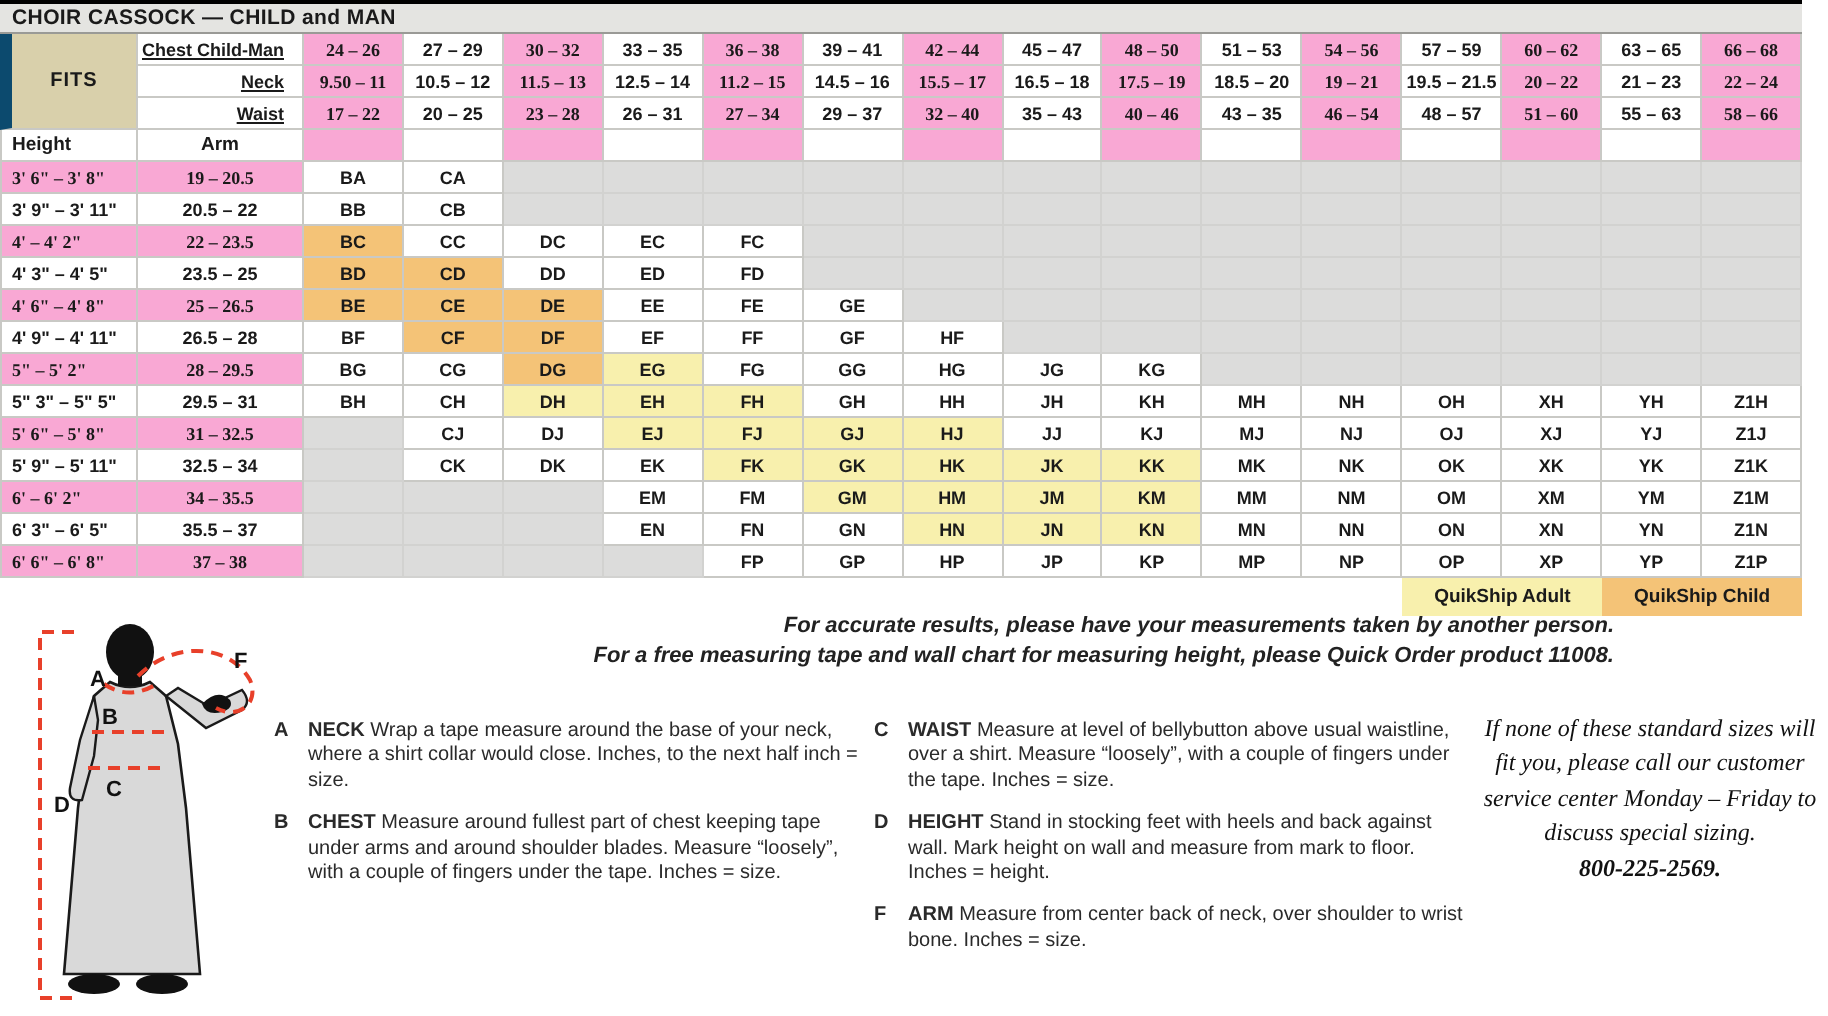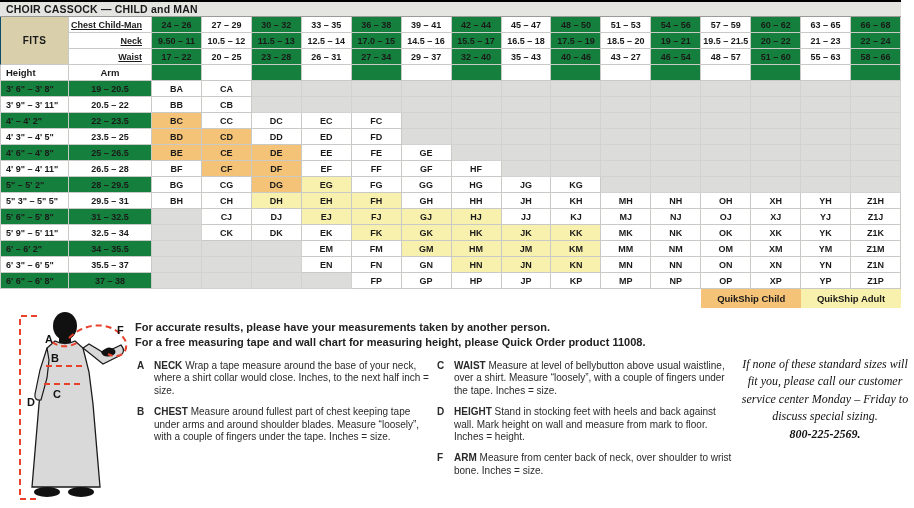--- a/index.html
+++ b/index.html
@@ -31,39 +31,40 @@
     font-size: 9px; font-weight: bold;
     display: flex; align-items: center; justify-content: center;
     border-right: 1px solid #c9c9c5;
     border-bottom: 1px solid #c9c9c5;
     white-space: nowrap; overflow: hidden;
   }
   .fits {
     grid-row: span 3;
     background: #d9d0ab;
     font-size: 10px; letter-spacing: 0.5px;
-    border-left: 1px solid #0c4a6e;
+    border-left: 6px solid #0c4a6e;
   }
   .hdr-lbl { justify-content: flex-end; padding-right: 9px; background: #fff; text-decoration: underline; }
-  .c-cream { background: #15803d; }
+  .c-cream { background: #f9a8d4; font-family: Liberation Serif, serif; }
   .c-white { background: #ffffff; }
   .c-gray  { background: #dcdcdb; border-right-color: #d2d2d0; border-bottom-color: #d2d2d0; }
   .c-child { background: #f4c377; }
   .c-adult { background: #f8f0ad; text-align: right; }
   .h-lbl { justify-content: flex-start; padding-left: 5px; border-left: 1px solid #c9c9c5; }
   .ha-hdr { justify-content: flex-start; padding-left: 5px; background: #fff; font-size: 9.5px; }
   .ha-hdr.ctr { justify-content: center; padding-left: 0; }
   .legend-spacer { grid-column: 1 / span 13; background: #fff; border: none; }
   .legend-cell { grid-column: span 2; font-size: 9.5px; border: none; }
   
   .figure-wrap { position: absolute; left: 5px; top: 310px; width: 130px; height: 196px; }
   .intro {
-    position: absolute; left: 135px; top: 320px; width: 672px;
-    text-align: left; font-weight: bold; font-size: 11px; line-height: 1.35;
+    position: absolute; left: 135px; top: 306px; width: 672px;
+    text-align: right; font-weight: bold; font-size: 11px; line-height: 1.35;
     color: #222;
+    font-style: italic;
   }
   .instr-col { position: absolute; top: 360px; }
   .col-a { left: 137px; width: 294px; }
   .col-c { left: 437px; width: 300px; }
   .instr-item {
     display: grid; grid-template-columns: 17px 1fr;
     margin-bottom: 9px;
     font-size: 10px; line-height: 1.24; color: #2a2a2a;
   }
   .instr-letter { font-weight: bold; }
@@ -96,42 +97,42 @@
     <div class="cell c-cream">54 – 56</div>
     <div class="cell c-white">57 – 59</div>
     <div class="cell c-cream">60 – 62</div>
     <div class="cell c-white">63 – 65</div>
     <div class="cell c-cream">66 – 68</div>
     <div class="cell hdr-lbl">Neck</div>
     <div class="cell c-cream">9.50 – 11</div>
     <div class="cell c-white">10.5 – 12</div>
     <div class="cell c-cream">11.5 – 13</div>
     <div class="cell c-white">12.5 – 14</div>
-    <div class="cell c-cream">17.0 – 15</div>
+    <div class="cell c-cream">11.2 – 15</div>
     <div class="cell c-white">14.5 – 16</div>
     <div class="cell c-cream">15.5 – 17</div>
     <div class="cell c-white">16.5 – 18</div>
     <div class="cell c-cream">17.5 – 19</div>
     <div class="cell c-white">18.5 – 20</div>
     <div class="cell c-cream">19 – 21</div>
     <div class="cell c-white">19.5 – 21.5</div>
     <div class="cell c-cream">20 – 22</div>
     <div class="cell c-white">21 – 23</div>
     <div class="cell c-cream">22 – 24</div>
     <div class="cell hdr-lbl">Waist</div>
     <div class="cell c-cream">17 – 22</div>
     <div class="cell c-white">20 – 25</div>
     <div class="cell c-cream">23 – 28</div>
     <div class="cell c-white">26 – 31</div>
     <div class="cell c-cream">27 – 34</div>
     <div class="cell c-white">29 – 37</div>
     <div class="cell c-cream">32 – 40</div>
     <div class="cell c-white">35 – 43</div>
     <div class="cell c-cream">40 – 46</div>
-    <div class="cell c-white">43 – 27</div>
+    <div class="cell c-white">43 – 35</div>
     <div class="cell c-cream">46 – 54</div>
     <div class="cell c-white">48 – 57</div>
     <div class="cell c-cream">51 – 60</div>
     <div class="cell c-white">55 – 63</div>
     <div class="cell c-cream">58 – 66</div>
     <div class="cell ha-hdr h-lbl">Height</div>
     <div class="cell ha-hdr ctr">Arm</div>
     <div class="cell c-cream"></div>
     <div class="cell c-white"></div>
     <div class="cell c-cream"></div>
@@ -362,22 +363,22 @@
     <div class="cell c-white">HP</div>
     <div class="cell c-white">JP</div>
     <div class="cell c-white">KP</div>
     <div class="cell c-white">MP</div>
     <div class="cell c-white">NP</div>
     <div class="cell c-white">OP</div>
     <div class="cell c-white">XP</div>
     <div class="cell c-white">YP</div>
     <div class="cell c-white">Z1P</div>
     <div class="cell legend-spacer"></div>
+    <div class="cell legend-cell c-adult">QuikShip Adult</div>
     <div class="cell legend-cell c-child">QuikShip Child</div>
-    <div class="cell legend-cell c-adult">QuikShip Adult</div>
   </div>
 
 <div class="figure-wrap">
   <svg width="130" height="196" viewBox="0 0 130 196">
 
     <path d="M50,31 L42,38 L38,62 L34,94 L27,177 L95,177 L88,94 L84,62 L78,38 L70,31 Q60,36 50,31 Z" fill="#d9d9d9" stroke="#1a1a1a" stroke-width="1.3"></path>
 
     <path d="M42,38 L35,60 L30,84 Q29,91 36,90 L42,68 L44,50 Z" fill="#d9d9d9" stroke="#1a1a1a" stroke-width="1.2"></path>
 
     <path d="M78,38 L98,54 L116,45 Q121,41 116,35 L99,43 L84,34 Z" fill="#d9d9d9" stroke="#1a1a1a" stroke-width="1.2"></path>

